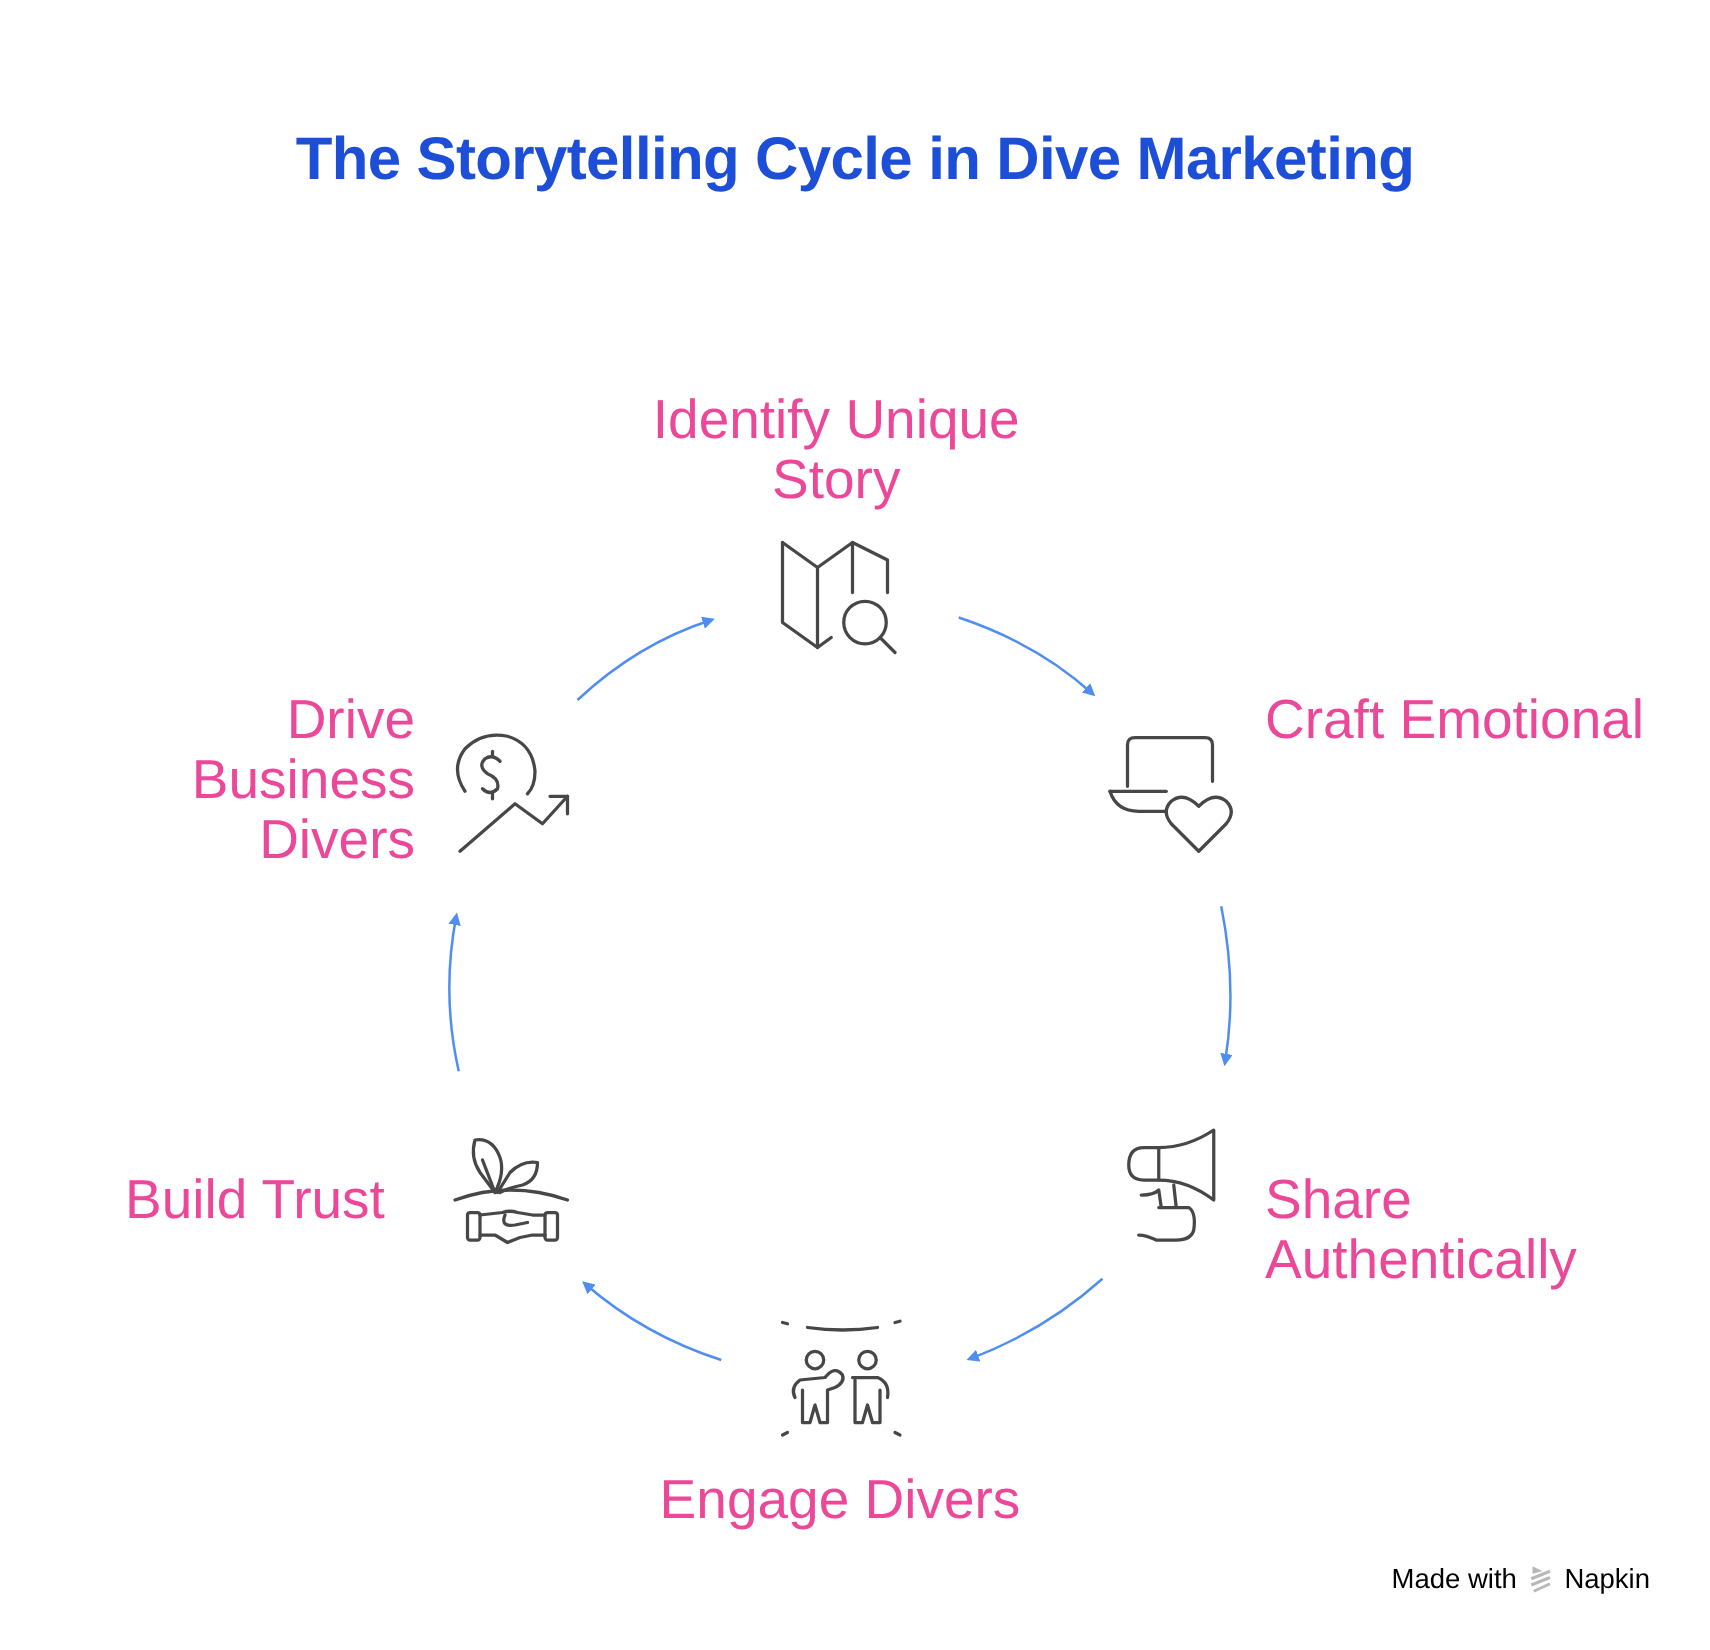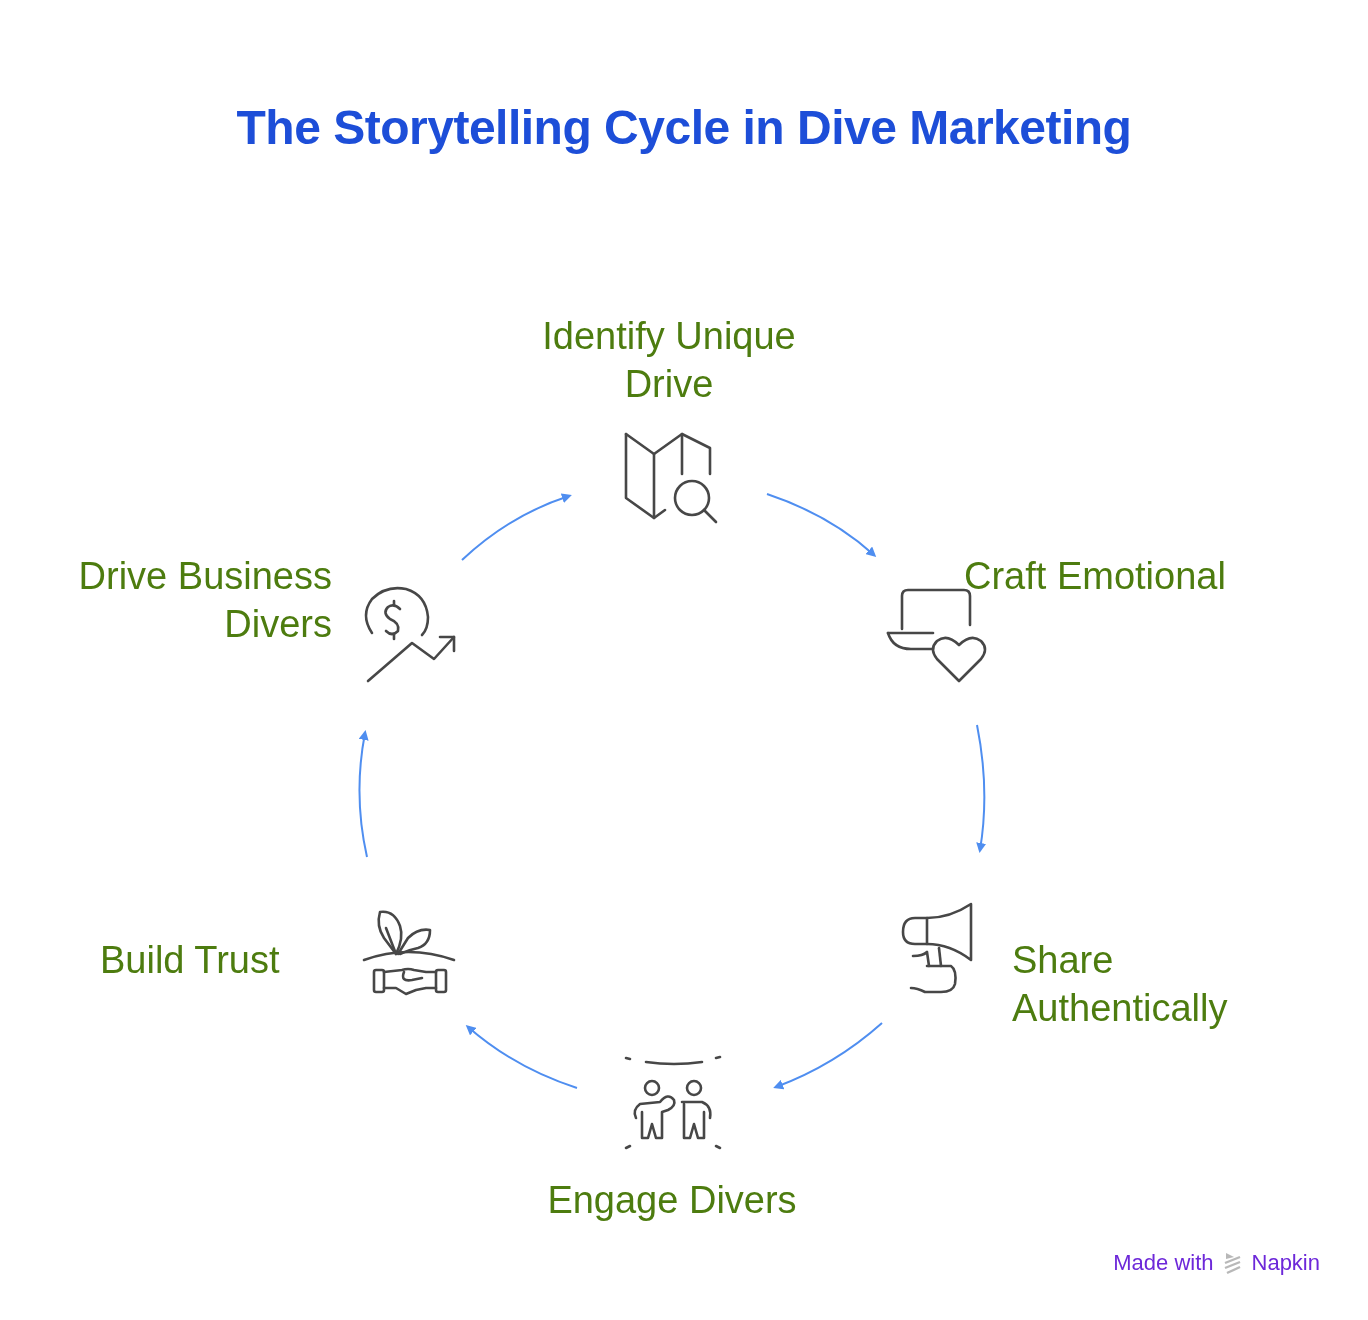--- a/index.html
+++ b/index.html
@@ -1,25 +1,25 @@
 <!DOCTYPE html>
 <html><head>
   <meta charset="utf-8">
   <style>
     html, body { margin: 0; padding: 0; background: #ffffff; }
     body { width: 1368px; height: 1320px; position: relative; overflow: hidden;
            font-family: "Liberation Sans", "DejaVu Sans", sans-serif; color: #474747; }
     .title { position: absolute; left: 0; width: 1368px; top: 100px; text-align: center;
              font-size: 48px; font-weight: bold; color: #1d4ed8; letter-spacing: -0.5px; }
-    .label { position: absolute; font-size: 38px; line-height: 48px; color: #4d7c0f; }
+    .label { position: absolute; font-size: 44px; line-height: 48px; color: #ec4899; }
     .icon { position: absolute; }
     .icon svg { width: 100%; height: 100%; overflow: visible; }
     .icon svg * { fill: none; stroke: #474747; stroke-width: 2.6; stroke-linecap: round; stroke-linejoin: round; }
     #arrows { position: absolute; left: 0; top: 0; width: 1368px; height: 1320px; }
-    .watermark { position: absolute; right: 48px; top: 1250px; font-size: 22px; color: #6d28d9;
+    .watermark { position: absolute; right: 48px; top: 1250px; font-size: 22px; color: #000000;
                  display: flex; align-items: center; gap: 8px; }
     .watermark svg { width: 22px; height: 24px; }
   </style>
 </head>
 <body>
 
 <div class="title">The Storytelling Cycle in Dive Marketing</div>
 
 <svg id="arrows" viewBox="0 0 1368 1320">
   <defs>
@@ -30,34 +30,34 @@
   <path d="M767,494 Q830,515 874,555" stroke="#4f8ef0" stroke-width="2" fill="none" marker-end="url(#ah)"></path>
   <path d="M977,725 Q990,790 980,850" stroke="#4f8ef0" stroke-width="2" fill="none" marker-end="url(#ah)"></path>
   <path d="M882,1023 Q835,1065 776,1087" stroke="#4f8ef0" stroke-width="2" fill="none" marker-end="url(#ah)"></path>
   <path d="M577,1088 Q515,1068 468,1027" stroke="#4f8ef0" stroke-width="2" fill="none" marker-end="url(#ah)"></path>
   <path d="M367,857 Q353,795 365,733" stroke="#4f8ef0" stroke-width="2" fill="none" marker-end="url(#ah)"></path>
   <path d="M462,560 Q510,515 569,496" stroke="#4f8ef0" stroke-width="2" fill="none" marker-end="url(#ah)"></path>
 </svg>
 
 <div class="label" style="left:484px; top:312px; width:370px; text-align:center;">
   <div>Identify Unique</div>
-  <div>Drive</div>
+  <div>Story</div>
 </div>
 <div class="icon" style="left:620px; top:430px; width:100px; height:100px;">
   <svg viewBox="0 0 100 100">
     <path d="M6,4 L34,24 L62,4 L90,18 L90,44"></path>
     <path d="M6,4 L6,68 L34,88 L45,80"></path>
     <path d="M34,24 L34,88"></path>
     <path d="M62,4 L62,44"></path>
     <circle cx="72" cy="68" r="17"></circle>
     <path d="M84,80 L96,92"></path>
   </svg>
 </div>
 
-<div class="label" style="left:964px; top:552px; width:320px;">
+<div class="label" style="left:1012px; top:552px; width:320px;">
   <div>Craft Emotional</div>
 </div>
 <div class="icon" style="left:885px; top:585px; width:100px; height:100px;">
   <svg viewBox="0 0 100 100">
     <path d="M17,44 L17,11 Q17,5 23,5 L79,5 Q85,5 85,11 L85,40"></path>
     <path d="M3,48 L48,48"></path>
     <path d="M3,48 Q8,64 26,64 L48,64"></path>
     <path d="M74,96 L52,74 Q44,64 52,56 Q62,48 74,60 Q86,48 96,56 Q104,64 96,74 Z"></path>
   </svg>
 </div>

